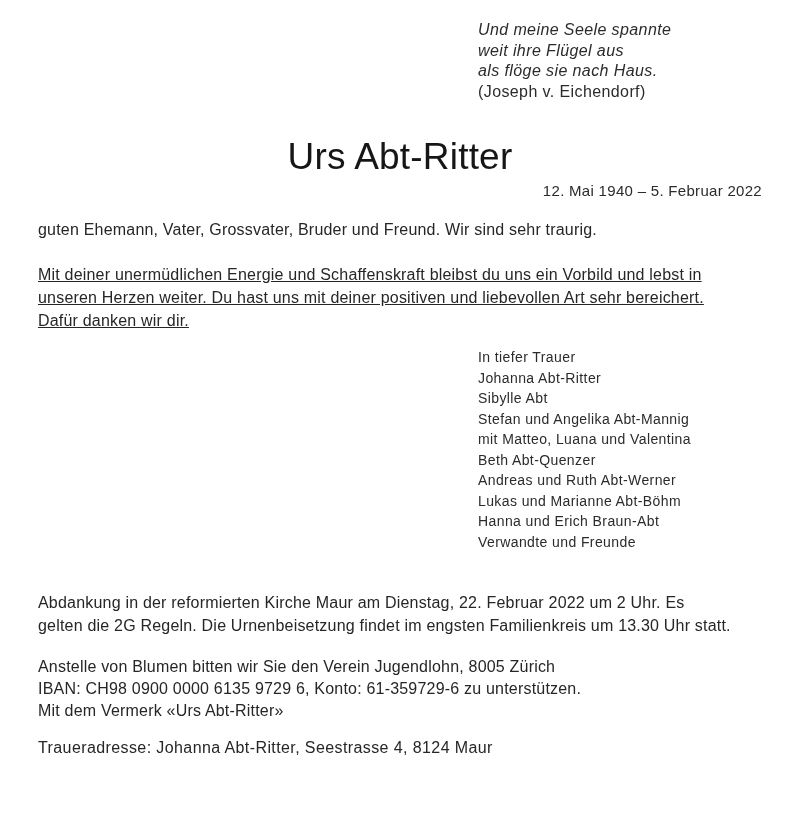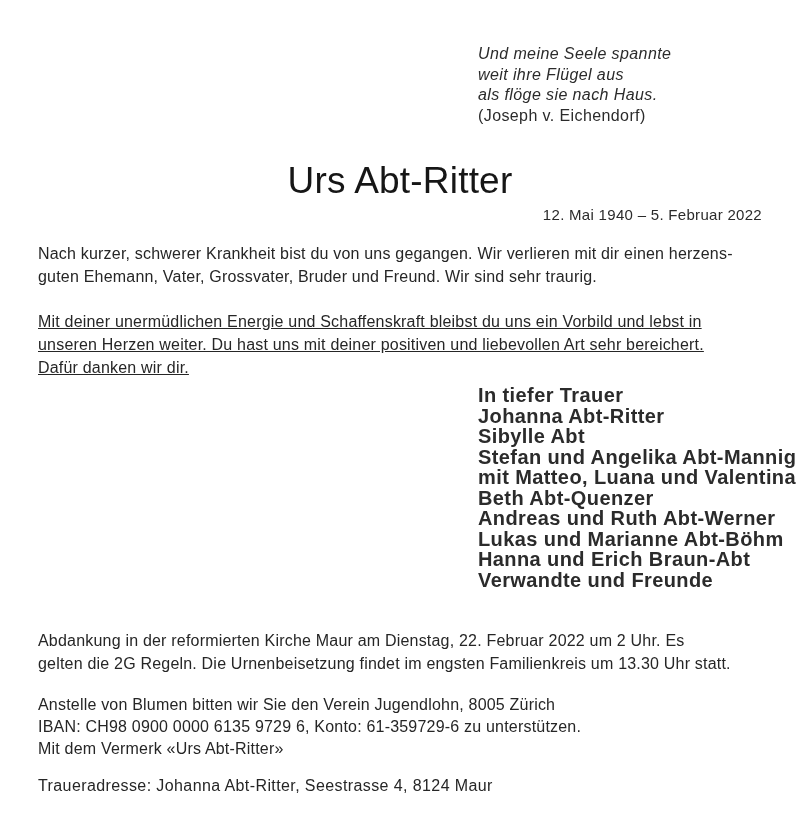--- a/index.html
+++ b/index.html
@@ -23,21 +23,20 @@
   }
   
   .right-col {
     margin-left: 440px;
   }
   .poem {
     font-size: 16px;
     line-height: 20.5px;
     letter-spacing: 0.4px;
     color: #2b2b2b;
-    margin-top: 24px;
   }
   .poem-line {
     font-style: italic;
   }
   .poem-attribution {
     font-style: normal;
   }
   .name {
     margin: 37px 0 0 0;
     font-size: 37px;
@@ -58,27 +57,26 @@
   .para {
     font-size: 16px;
     line-height: 23px;
     letter-spacing: 0.2px;
     white-space: nowrap;
     color: #262626;
   }
   .para-1 { margin-top: 17px; }
   .para-2 { margin-top: 22px; text-decoration: underline; }
   .mourners {
-    margin-top: 6px;
-    font-size: 20px;
+    margin-top: 15px;
+    font-size: 14px;
     line-height: 20.5px;
     letter-spacing: 0.4px;
     color: #2b2b2b;
     white-space: nowrap;
-    font-weight: bold;
   }
   .service  { margin-top: 39px; }
   .donations { margin-top: 19px; line-height: 22px; }
   .address {
     margin-top: 14px;
     font-size: 16px;
     line-height: 23px;
     letter-spacing: 0.4px;
     white-space: nowrap;
     color: #262626;
@@ -93,21 +91,20 @@
     <div class="poem-line">Und meine Seele spannte</div>
     <div class="poem-line">weit ihre Flügel aus</div>
     <div class="poem-line">als flöge sie nach Haus.</div>
     <div class="poem-attribution">(Joseph v. Eichendorf)</div>
   </div>
 
   <h1 class="name">Urs Abt-Ritter</h1>
   <div class="dates">12. Mai 1940 – 5. Februar 2022</div>
 
   <div class="para para-1">
-    <div class="line">Nach kurzer, schwerer Krankheit bist du von uns gegangen. Wir verlieren mit dir einen herzens-</div>
     <div class="line">guten Ehemann, Vater, Grossvater, Bruder und Freund. Wir sind sehr traurig.</div>
   </div>
 
   <div class="para para-2">
     <div class="line">Mit deiner unermüdlichen Energie und Schaffenskraft bleibst du uns ein Vorbild und lebst in</div>
     <div class="line">unseren Herzen weiter. Du hast uns mit deiner positiven und liebevollen Art sehr bereichert.</div>
     <div class="line">Dafür danken wir dir.</div>
   </div>
 
   <div class="mourners right-col">

